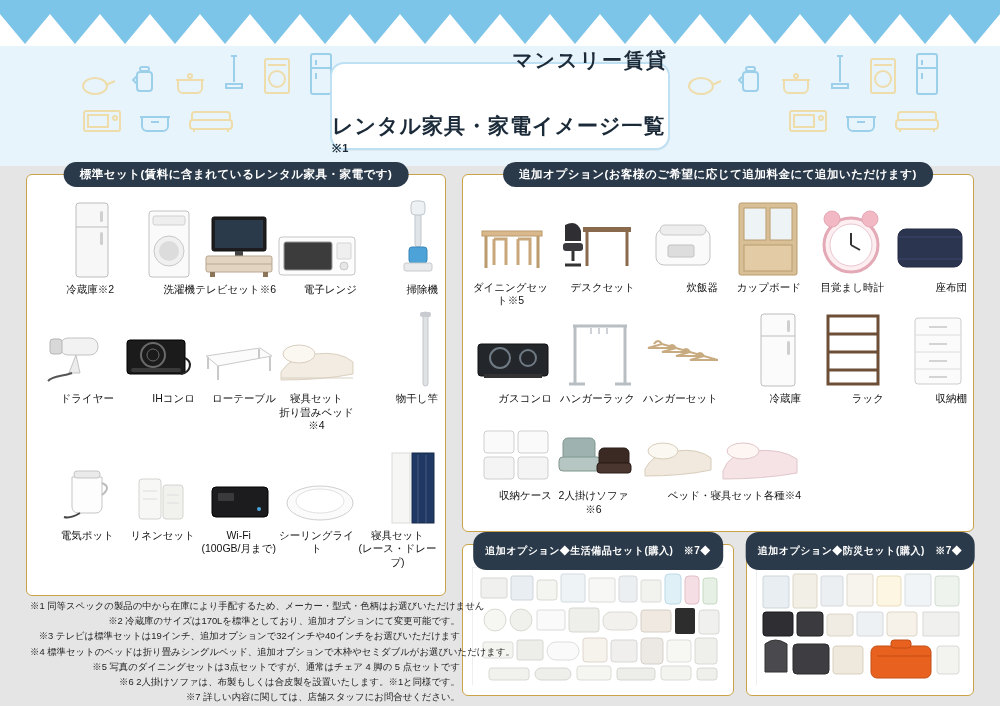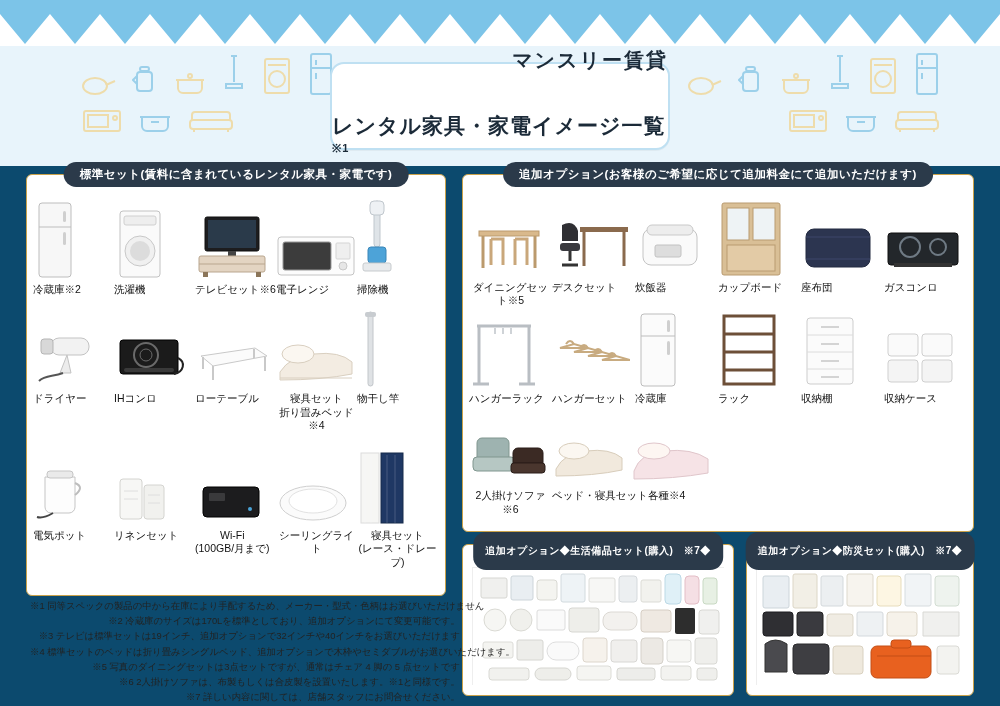--- a/index.html
+++ b/index.html
@@ -41,21 +41,21 @@
     display:flex; flex-direction:column;
     align-items:flex-end; justify-content:center;
     gap:6px;
     box-shadow:0 1px 0 rgba(0,0,0,.04);
   }
   .title-line1 { font-size:20px; font-weight:bold; letter-spacing:2px; color:#1b2a38; }
   .title-line2 { font-size:21px; font-weight:bold; letter-spacing:1px; color:#1b2a38;margin-top:32px; }
   .title-line2 .sup { font-size:11px; vertical-align:super; }
 
   
-  .body-wrap { position:relative; width:1000px; height:540px; background:#0c4a6e; padding:0 26px; }
+  .body-wrap { position:relative; width:1000px; height:540px; background:#e5e5e5; padding:0 26px; }
 
   .panel {
     position:absolute;
     border:1.5px solid #caa24a;
     border-radius:6px;
     background:#fff;
   }
   .panel-title {
     position:absolute;
     top:-13px; left:50%; transform:translateX(-50%);
@@ -69,21 +69,21 @@
     letter-spacing:.5px;
   }
   .panel-title.small { font-size:10px; padding:12px 12px; }
 
   #panel-standard { left:26px; top:8px; width:420px; height:422px; }
   #panel-option   { left:462px; top:8px; width:512px; height:358px; }
   #panel-living   { left:462px; top:378px; width:272px; height:152px; }
   #panel-disaster { left:746px; top:378px; width:228px; height:152px; }
 
   .grid { display:flex; flex-wrap:wrap; padding:22px 6px 4px 6px; }
-  .cell { display:flex; flex-direction:column; align-items:flex-start; }
+  .cell { display:flex; flex-direction:column; align-items:flex-end; }
   .cell .img { display:flex; align-items:flex-end; justify-content:center; }
   .cell .lab {
     text-align:center;
     font-size:10.5px;
     line-height:1.28;
     margin-top:4px;
     color:#111;
     white-space:pre-line;
   }
 
@@ -453,20 +453,32 @@
       <div class="cell">
         <div class="img">
           <svg width="66" height="76" viewBox="0 0 66 76">
               <rect x="4" y="2" width="58" height="72" rx="2" fill="#d9bf96" stroke="#b99b70"></rect>
               <rect x="9" y="7" width="22" height="32" fill="#eef3f5" stroke="#b99b70"></rect>
               <rect x="35" y="7" width="22" height="32" fill="#eef3f5" stroke="#b99b70"></rect>
               <rect x="9" y="44" width="48" height="26" fill="#e3cba6" stroke="#b99b70"></rect>
             </svg>
         </div>
         <div class="lab">カップボード</div>
+      </div>
+      <div class="cell">
+        <div class="img">
+          <svg width="66" height="70" viewBox="0 0 66 70">
+              <circle cx="33" cy="38" r="27" fill="#fdeff1" stroke="#e4a9b6" stroke-width="3"></circle>
+              <circle cx="33" cy="38" r="21" fill="#fff" stroke="#e9c7cf"></circle>
+              <path d="M33 38 v-12 M33 38 l9 5" stroke="#333" stroke-width="2"></path>
+              <circle cx="14" cy="12" r="8" fill="#f2b9c5" stroke="#e4a9b6"></circle>
+              <circle cx="52" cy="12" r="8" fill="#f2b9c5" stroke="#e4a9b6"></circle>
+            </svg>
+        </div>
+        <div class="lab">目覚まし時計</div>
       </div>
       <div class="cell">
         <div class="img">
           <svg width="74" height="60" viewBox="0 0 74 60">
               <rect x="5" y="12" width="64" height="38" rx="8" fill="#2c3550" stroke="#222a40"></rect>
               <path d="M5 20 h64 M5 42 h64" stroke="#3c476a"></path>
             </svg>
         </div>
         <div class="lab">座布団</div>
       </div>

